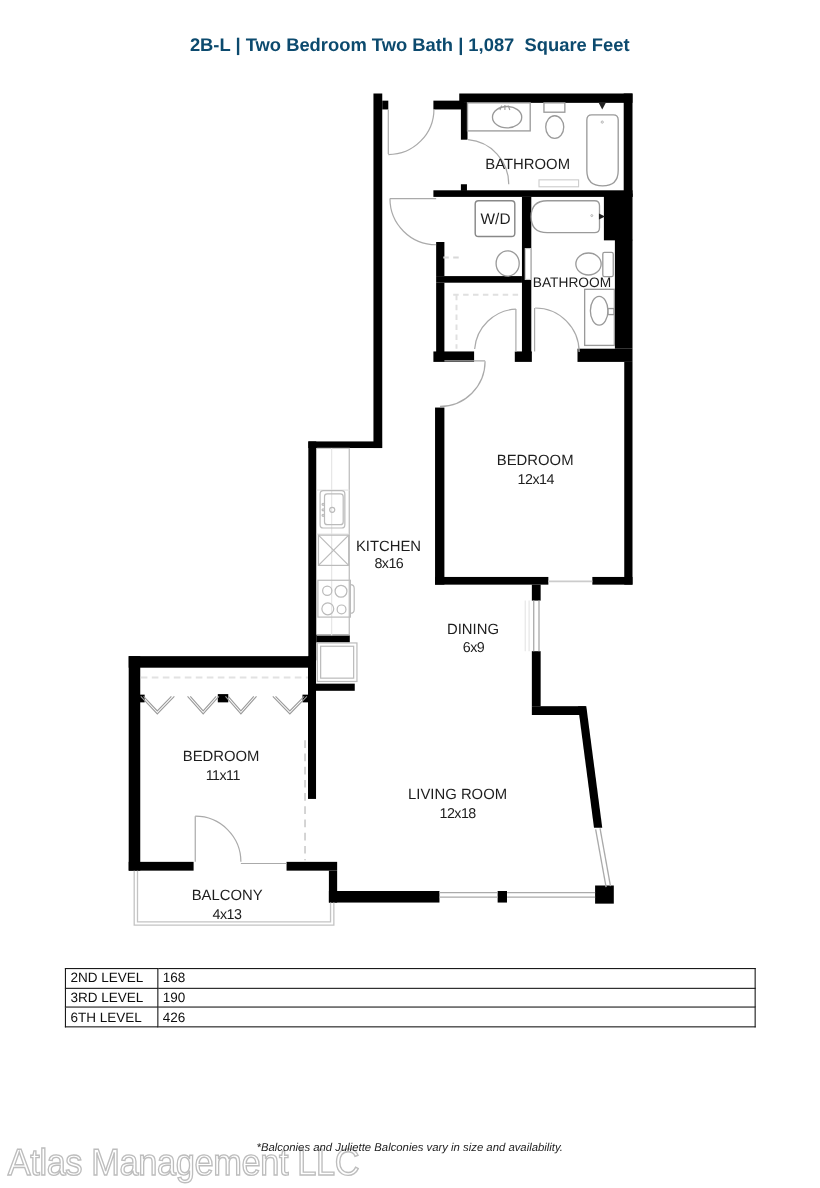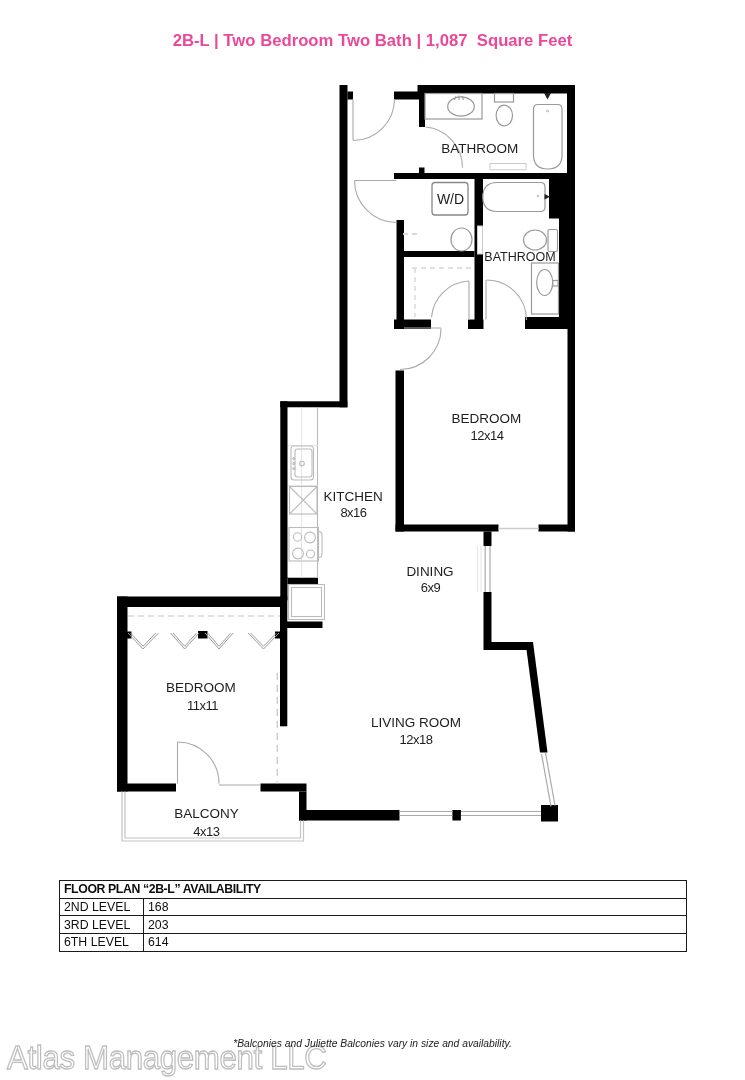--- a/index.html
+++ b/index.html
@@ -1,19 +1,19 @@
 <!DOCTYPE html>
 <html><head>
 <meta charset="utf-8">
 <style>
   html,body{margin:0;padding:0;}
   body{width:745px;height:1080px;background:#fff;position:relative;overflow:hidden;
        font-family:"Liberation Sans", sans-serif;}
   #title{position:absolute;left:0;top:31px;width:745px;text-align:center;
-         font-size:16.7px;font-weight:bold;color:#ec4899;letter-spacing:0px;}
+         font-size:16.7px;font-weight:bold;color:#0c4a6e;letter-spacing:0px;}
   #plan{position:absolute;left:0;top:0;}
   #tablewrap{position:absolute;left:59px;top:880px;width:627px;}
   table{border-collapse:collapse;width:628px;table-layout:fixed;}
   td{border:1.5px solid #1a1a1a;font-size:12.3px;color:#0e0e0e;padding:0 0 0 4px;
      white-space:nowrap;overflow:hidden;}
   tr{height:17.7px;}
   td.b{font-weight:bold;}
   #footnote{position:absolute;left:0;top:1038px;width:745px;text-align:center;
             font-size:10.3px;font-style:italic;color:#222;}
   #watermark{position:absolute;left:7px;top:1038px;font-size:34px;color:#fff;
@@ -239,32 +239,29 @@
 </g>
 </svg>
 
 <div id="tablewrap">
 <table>
   <colgroup>
         <col style="width:84px">
         <col>
       </colgroup>
   <tbody>
-        <tr>
-          <td class="b" colspan="2" style="letter-spacing:-0.4px">FLOOR PLAN “2B-L” AVAILABILITY</td>
-        </tr>
   <tr>
           <td>2ND LEVEL</td>
           <td>168</td>
         </tr>
   <tr>
           <td>3RD LEVEL</td>
-          <td>203</td>
+          <td>190</td>
         </tr>
   <tr>
           <td>6TH LEVEL</td>
-          <td>614</td>
+          <td>426</td>
         </tr>
 </tbody>
     </table>
 </div>
 
 <div id="footnote">*Balconies and Juliette Balconies vary in size and availability.</div>
 
 </body></html>

